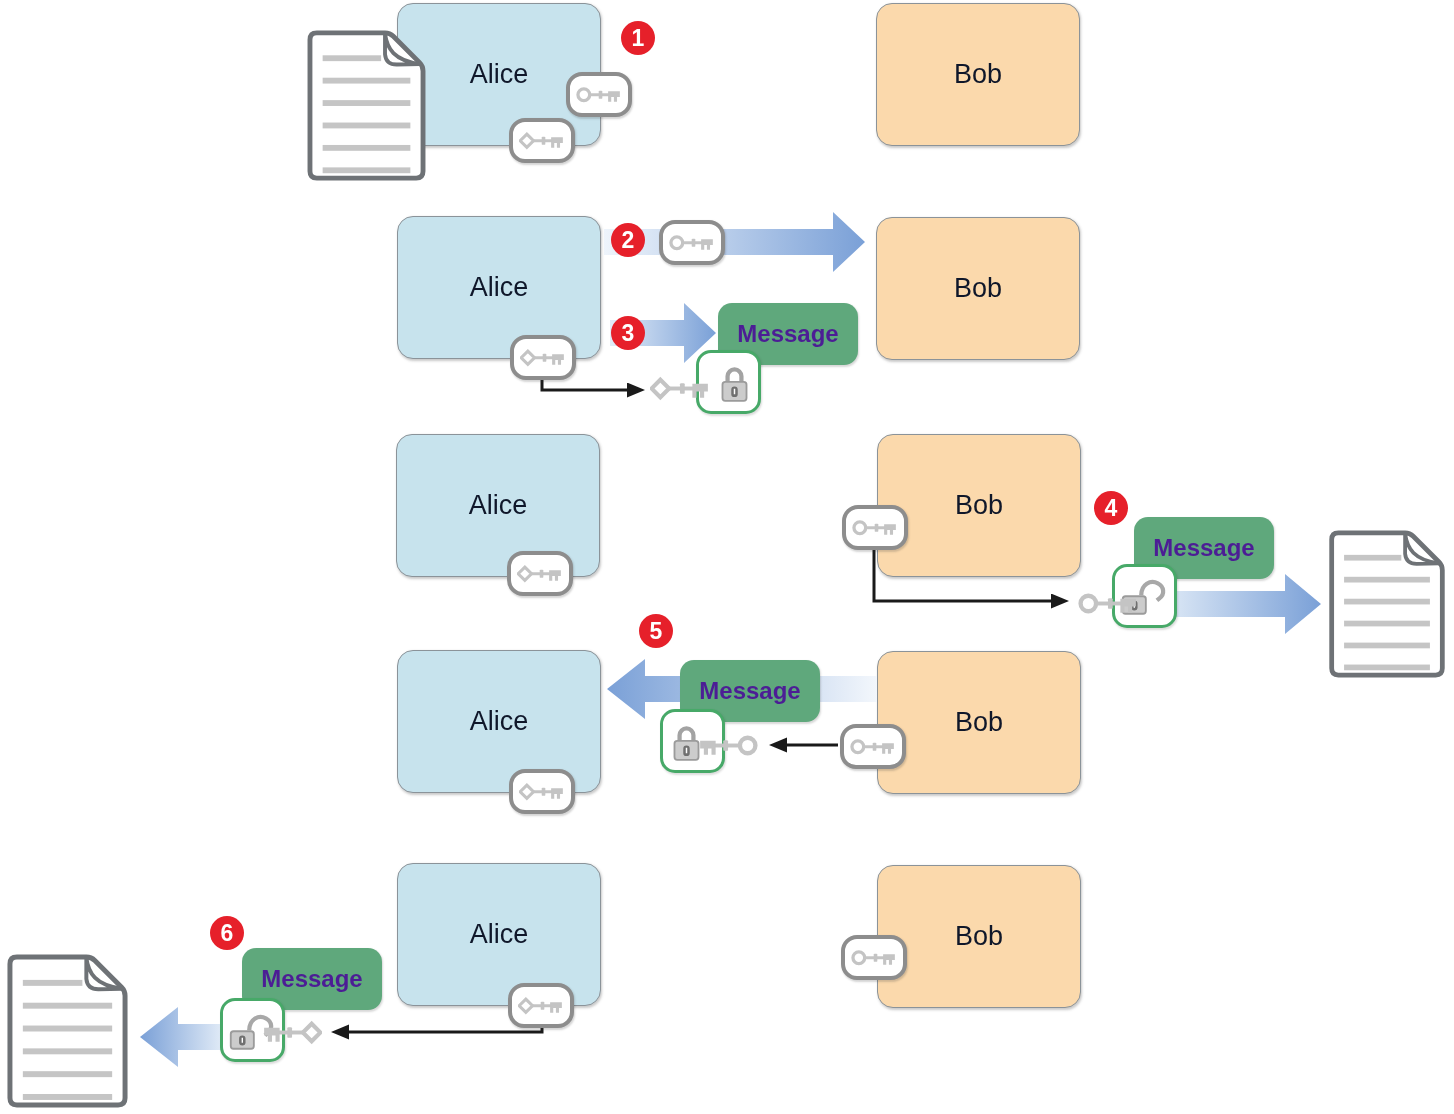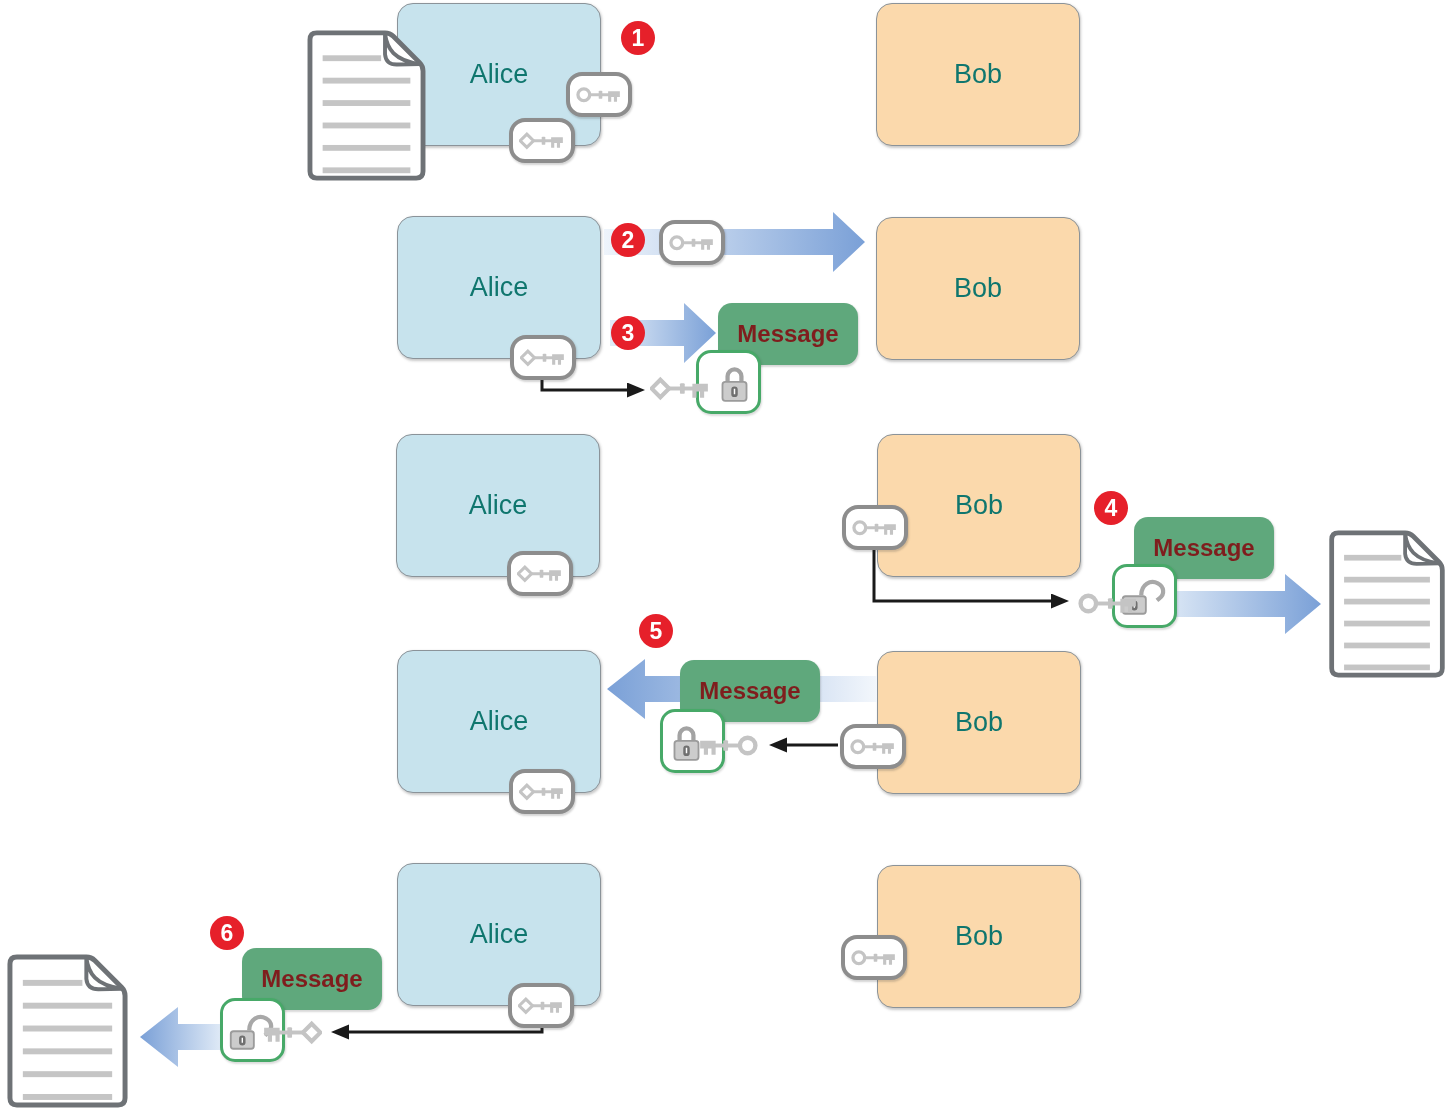--- a/index.html
+++ b/index.html
@@ -1,29 +1,29 @@
 <!DOCTYPE html>
 <html><head>
 <meta charset="utf-8">
 <style>
   html,body{margin:0;padding:0;background:#fff;}
   .canvas{position:relative;width:1454px;height:1114px;background:#fff;overflow:hidden;
           font-family:"Liberation Sans", sans-serif;}
   .abs{position:absolute;}
   .actor{position:absolute;width:202px;height:141px;border:1.5px solid #8b9399;border-radius:16px;
-         display:flex;align-items:center;justify-content:center;font-size:27px;color:#0f766e;
+         display:flex;align-items:center;justify-content:center;font-size:27px;color:#0f172a;
          box-shadow:1px 1.5px 2.5px rgba(60,60,60,.28);z-index:1;}
   .alice{background:#c7e3ed;}
   .bob{background:#fbd9ac;text-align:center;}
   .doc{z-index:2;}
   .arrow-layer{left:0;top:0;z-index:2;pointer-events:none;}
   .black-layer{left:0;top:0;z-index:5;pointer-events:none;}
   .badge{position:absolute;width:34px;height:34px;border-radius:50%;background:#e6202a;color:#fff;
          font-weight:bold;font-size:23px;display:flex;align-items:center;justify-content:center;z-index:4;}
-  .message{position:absolute;width:140px;height:62px;border-radius:14px;background:#5fa87c;color:#7f1d1d;
+  .message{position:absolute;width:140px;height:62px;border-radius:14px;background:#5fa87c;color:#4c1d95;
            font-weight:bold;font-size:24px;display:flex;align-items:center;justify-content:center;z-index:3;
            box-shadow:1px 1.5px 2px rgba(60,60,60,.2);}
   .lockbox{position:absolute;width:65px;height:64px;background:#fff;border:3.5px solid #47a968;
            border-radius:15px;box-sizing:border-box;z-index:4;box-shadow:1px 1.5px 2px rgba(60,60,60,.18);}
   .lockbox svg{position:absolute;}
   .tag{position:absolute;width:66px;height:45px;background:#fff;border:4.5px solid #8d8d8d;border-radius:16px;
        box-sizing:border-box;display:flex;align-items:center;justify-content:center;z-index:7;
        box-shadow:1px 1.5px 2px rgba(60,60,60,.22);}
   .freekey{position:absolute;z-index:6;}
   .mirror{transform:scaleX(-1);}

